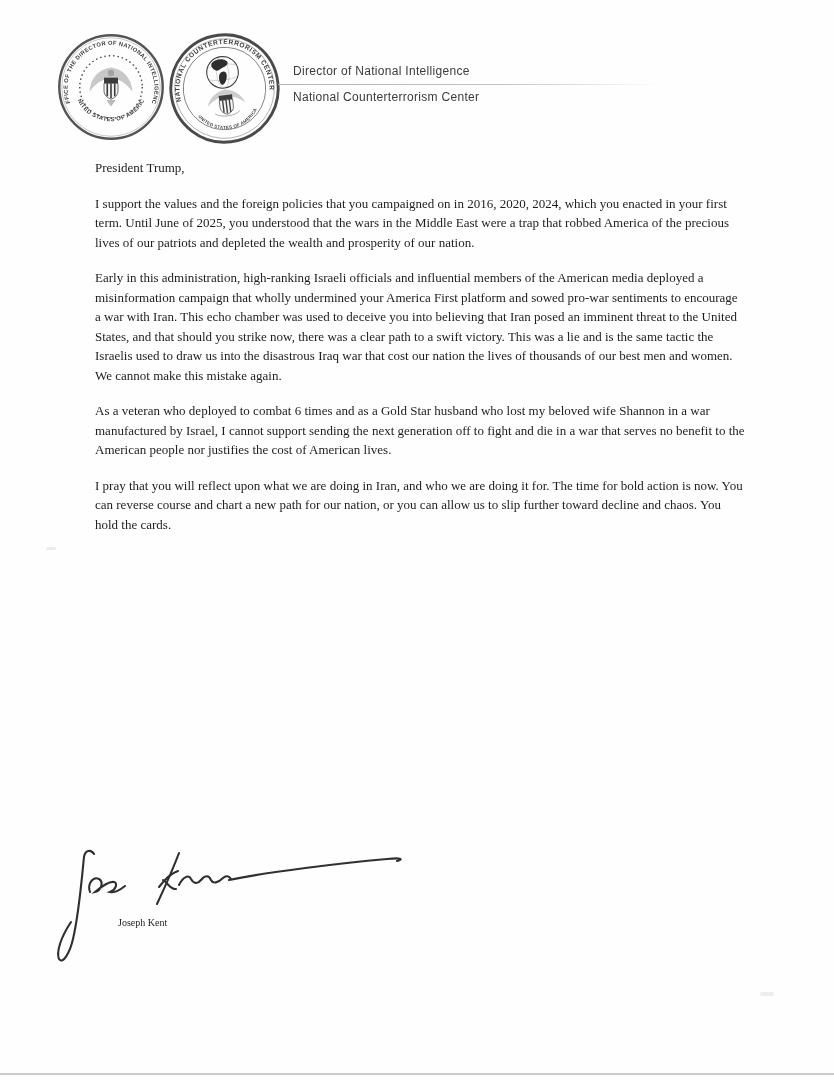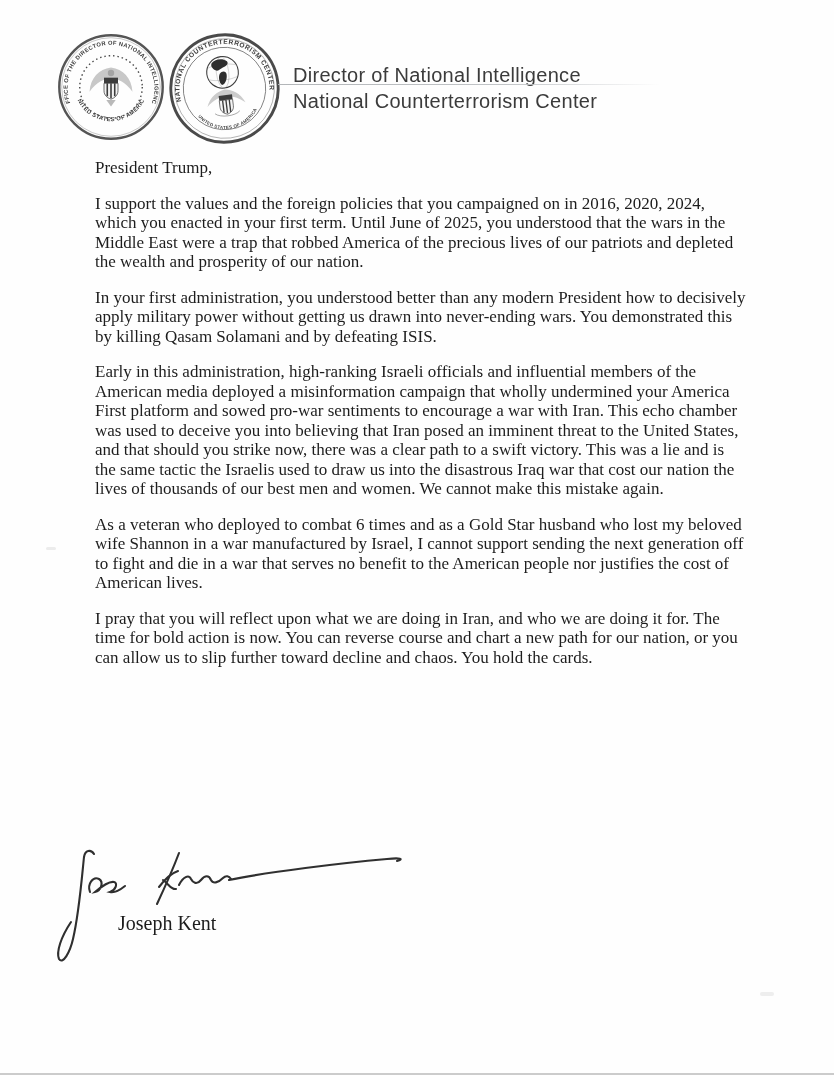--- a/index.html
+++ b/index.html
@@ -18,50 +18,50 @@
   .seal-right { left: 167px; top: 28px; width: 115px; height: 121px; }
   .seal text {
     font-family: "Liberation Sans", sans-serif;
     font-weight: bold;
     fill: #3e3e3e;
   }
   .org-line {
     position: absolute;
     left: 293px;
     font-family: "Liberation Sans", sans-serif;
-    font-size: 20px;
+    font-size: 12px;
     letter-spacing: 0.3px;
     color: #3b3b3b;
     white-space: nowrap;
   }
   .org-line1 { top: 64px; }
   .org-line2 { top: 90px; }
   .org-rule {
     position: absolute;
     left: 278px; top: 84px;
     width: 382px; height: 1px;
     background: linear-gradient(to right, #b2b5b8 0%, #c2c5c8 60%, rgba(200,203,206,0) 100%);
   }
   
   .letter-body {
     position: absolute;
     left: 95px; top: 158px;
     width: 651px;
-    font-size: 17px;
+    font-size: 13px;
     line-height: 19.5px;
     text-align: left;
     filter: blur(0.22px);
   }
   .letter-body p { margin: 0 0 16px 0; }
   
   .signature-svg { position: absolute; left: 52px; top: 842px; width: 400px; height: 130px; }
   .signer {
     position: absolute;
     left: 118px; top: 913px;
-    font-size: 20px;
+    font-size: 10px;
     line-height: 20px;
     filter: blur(0.22px);
     white-space: nowrap;
   }
   
   .scan-bottom-line {
     position: absolute;
     left: 0; top: 1073px;
     width: 834px; height: 2px;
     background: #cbcbcb;
@@ -136,21 +136,20 @@
     </g>
   </svg>
 
   <div class="org-line org-line1">Director of National Intelligence</div>
   <div class="org-rule"></div>
   <div class="org-line org-line2">National Counterterrorism Center</div>
 
   <div class="letter-body">
     <p>President Trump,</p>
     <p>I support the values and the foreign policies that you campaigned on in 2016, 2020, 2024, which you enacted in your first term. Until June of 2025, you understood that the wars in the Middle East were a trap that robbed America of the precious lives of our patriots and depleted the wealth and prosperity of our nation.</p>
-    <p>In your first administration, you understood better than any modern President how to decisively apply military power without getting us drawn into never-ending wars. You demonstrated this by killing Qasam Solamani and by defeating ISIS.</p>
     <p>Early in this administration, high-ranking Israeli officials and influential members of the American media deployed a misinformation campaign that wholly undermined your America First platform and sowed pro-war sentiments to encourage a war with Iran. This echo chamber was used to deceive you into believing that Iran posed an imminent threat to the United States, and that should you strike now, there was a clear path to a swift victory. This was a lie and is the same tactic the Israelis used to draw us into the disastrous Iraq war that cost our nation the lives of thousands of our best men and women. We cannot make this mistake again.</p>
     <p>As a veteran who deployed to combat 6 times and as a Gold Star husband who lost my beloved wife Shannon in a war manufactured by Israel, I cannot support sending the next generation off to fight and die in a war that serves no benefit to the American people nor justifies the cost of American lives.</p>
     <p>I pray that you will reflect upon what we are doing in Iran, and who we are doing it for. The time for bold action is now. You can reverse course and chart a new path for our nation, or you can allow us to slip further toward decline and chaos. You hold the cards.</p>
   </div>
 
   <svg class="signature-svg" viewBox="0 0 400 130" aria-hidden="true">
     <g fill="none" stroke="#1e1e1e" stroke-width="2.1" stroke-linecap="round" opacity="0.92">
       <path d="M 42,12 C 39,7 33,8 32,15 C 30,34 27,72 21,97 C 18,110 11,123 7,117 C 4,110 9,95 19,80"></path>
       <path d="M 38,50 C 35,42 41,34 47,37 C 52,40 49,49 43,50 C 49,45 57,39 62,40 C 66,41 64,48 58,50 C 62,51 68,48 73,44"></path>
       <path d="M 127,11 C 121,27 112,47 105,62"></path>

